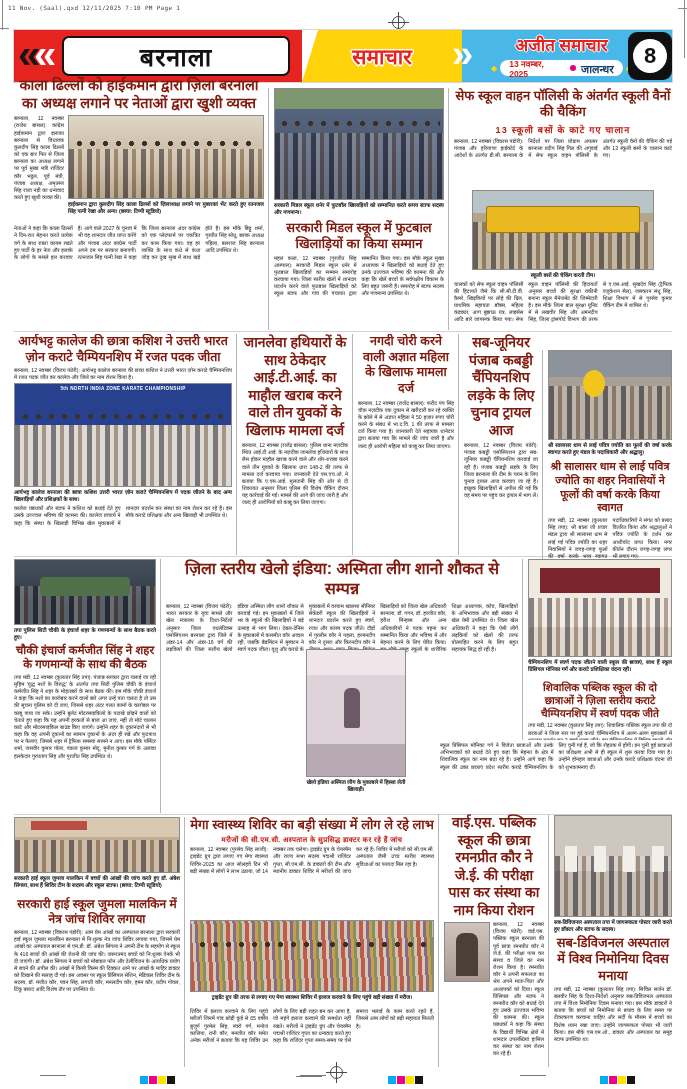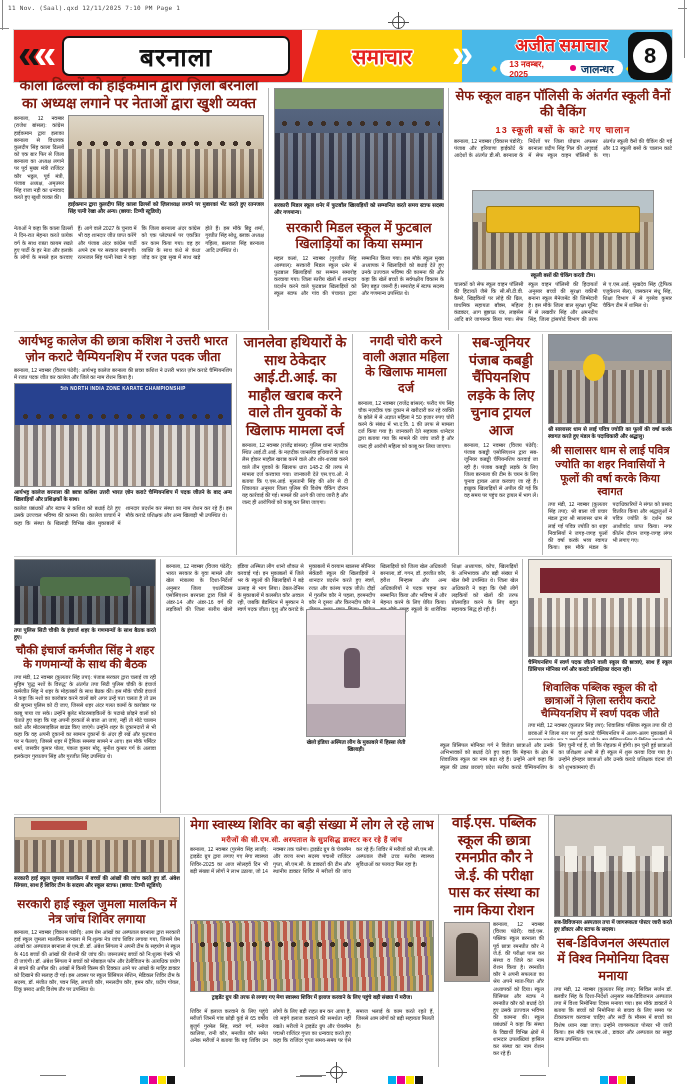--- a/index.html
+++ b/index.html
@@ -192,35 +192,36 @@
   <div class="article vr" style="left:458px; top:334px; width:80px; height:221px;">
     <h2 class="hl h10">सब-जूनियर पंजाब कबड्डी चैंपियनशिप लड़के के लिए चुनाव ट्रायल आज</h2>
     <div class="body-txt mt3" style="height:150px;">बरनाला, 12 नवम्बर (विजय पंढेरी): पंजाब कबड्डी एसोसिएशन द्वारा सब-जूनियर कबड्डी चैंपियनशिप करवाई जा रही है। पंजाब कबड्डी लड़के के लिए जिला बरनाला की टीम के चयन के लिए चुनाव ट्रायल आज करवाए जा रहे हैं। इच्छुक खिलाड़ियों से अपील की गई कि वह समय पर पहुंच कर ट्रायल में भाग लें।</div>
   </div>
 
   <div class="article vr" style="left:352px; top:334px; width:102px; height:221px;">
     <h2 class="hl h125">नगदी चोरी करने वाली अज्ञात महिला के खिलाफ मामला दर्ज</h2>
     <div class="body-txt mt3" style="height:150px;">बरनाला, 12 नवम्बर (राजेंद्र बांसल): फरीद पंप सिंह चौक नज़दीक एक दुकान से खरीदारी कर रहे व्यक्ति के झोले में से अज्ञात महिला ने 50 हजार रुपए चोरी करने के संबंध में भा.द.वि. 1 की तरफ से मामला दर्ज किया गया है। जानकारी देते सहायक थानेदार द्वारा बताया गया कि मामले की जांच जारी है और जल्द ही आरोपी महिला को काबू कर लिया जाएगा।</div>
   </div>
 
-  <div class="article vr" style="left:542px; top:334px; width:130px; height:221px;">
+  <div class="article vr" style="left:542px; top:350px; width:130px; height:221px;">
     <div class="photo ph-b5 people heads" style="height:90px;"></div>
     <div class="caption" style="height:16px;">श्री सालासर धाम से लाई पवित्र ज्योति का फूलों की वर्षा करके स्वागत करते हुए मंडल के पदाधिकारी और श्रद्धालु।</div>
     <h2 class="hl h11 mt2">श्री सालासर धाम से लाई पवित्र ज्योति का शहर निवासियों ने फूलों की वर्षा करके किया स्वागत</h2>
     <div class="body-txt cols-2 mt2" style="height:70px;">तपा मंडी, 12 नवम्बर (कुलतार सिंह तपा): श्री बाला जी प्रचार मंडल द्वारा श्री सालासर धाम से लाई गई पवित्र ज्योति का शहर निवासियों ने जगह-जगह फूलों की वर्षा करके भव्य स्वागत किया। इस मौके मंडल के पदाधिकारियों ने संगत को प्रसाद वितरित किया और श्रद्धालुओं ने पवित्र ज्योति के दर्शन कर आशीर्वाद प्राप्त किया। नगर कीर्तन दौरान जगह-जगह लंगर भी लगाए गए।</div>
   </div>
 
   <div class="article" style="left:14px; top:559px; width:142px; height:254px;">
     <div class="photo ph-c1 people heads" style="height:66px;"></div>
     <div class="caption" style="height:14px;">तपा पुलिस सिटी चौकी के इंचार्ज शहर के गणमान्यों के साथ बैठक करते हुए।</div>
     <h2 class="hl h115 mt2">चौकी इंचार्ज कर्मजीत सिंह ने शहर के गणमान्यों के साथ की बैठक</h2>
     <div class="body-txt mt2" style="height:130px;">तपा मंडी, 12 नवम्बर (कुलतार सिंह तपा): पंजाब सरकार द्वारा चलाई जा रही मुहिम 'युद्ध नशों के विरुद्ध' के अंतर्गत तपा सिटी पुलिस चौकी के इंचार्ज कर्मजीत सिंह ने शहर के मोहतबरों के साथ बैठक की। इस मौके चौकी इंचार्ज ने कहा कि नशों का कारोबार करने वालों बारे अगर उन्हें पता चलता है तो उस की सूचना पुलिस को दी जाए, जिससे शहर अंदर गलत कामों के कारोबार पर काबू पाया जा सके। उन्होंने बुलेट मोटरसाइकिलों के पटाखे छोड़ने वालों को चेताते हुए कहा कि यह अपनी हरकतों से बाज आ जाएं, नहीं तो मोटे चालान काटे और मोटरसाइकिल बाउंड किए जाएंगे। उन्होंने शहर के दुकानदारों से भी कहा कि वह अपनी दुकानों का सामान दुकानों के अंदर ही रखें और फुटपाथ पर न फैलाएं, जिससे शहर में ट्रैफिक समस्या सामने न आए। इस मौके पर्मिंदर शर्मा, जसवीर कुमार पोला, पंकज कुमार मोदू, मुनीश कुमार गर्ग के अलावा हलकेदार गुरप्रताप सिंह और गुरजीत सिंह उपस्थित थे।</div>
   </div>
 
   <div class="article vr" style="left:160px; top:559px; width:358px; height:254px;">
+    <h2 class="hl h16">ज़िला स्तरीय खेलो इंडिया: अस्मिता लीग शानो शौकत से सम्पन्न</h2>
     <div style="position:relative; margin-top:4px; height:226px;">
       <div class="body-txt cols-5" style="height:226px;">बरनाला, 12 नवम्बर (विजय पंढेरी): भारत सरकार के युवा मामले और खेल मंत्रालय के दिशा-निर्देशों अनुसार जिला एथलेटिक्स एसोसिएशन बरनाला द्वारा जिले में अंडर-14 और अंडर-16 वर्ग की लड़कियों की जिला स्तरीय खेलो इंडिया अस्मिता लीग शानो शौकत से करवाई गई। इन मुकाबलों में जिले भर के स्कूलों की खिलाड़ियों ने बड़े उत्साह से भाग लिया। टेबल-टेनिस के मुकाबलों में कलसीत कौर अव्वल रही, जबकि बैडमिंटन में मुस्कान ने स्वर्ण पदक जीता। वूशु और कराटे के मुकाबलों में वरयाम खालसा सीनियर सेकेंडरी स्कूल की खिलाड़ियों ने शानदार प्रदर्शन करते हुए स्वर्ण, रजत और कांस्य पदक जीते। दौड़ों में गुरलीन कौर ने पहला, हरमनदीप कौर ने दूसरा और किरनदीप कौर ने तीसरा स्थान प्राप्त किया। विजेता खिलाड़ियों को जिला खेल अधिकारी बरनाला, डॉ. गगन, डॉ. हरजीत कौर, हरीश मिन्हास और अन्य अधिकारियों ने पदक पहना कर सम्मानित किया और भविष्य में और मेहनत करने के लिए प्रेरित किया। इस मौके समूह स्कूलों के शारीरिक शिक्षा अध्यापक, कोच, खिलाड़ियों के अभिभावक और बड़ी संख्या में खेल प्रेमी उपस्थित थे। जिला खेल अधिकारी ने कहा कि ऐसी लीगें लड़कियों को खेलों की तरफ प्रोत्साहित करने के लिए बहुत सहायक सिद्ध हो रही हैं।</div>
       <div style="position:absolute; left:140px; top:46px; width:100px; background:#fff;">
         <div class="photo ph-c2" style="height:128px;"></div>
         <div class="caption center" style="height:14px;">खेलो इंडिया अस्मिता लीग के मुकाबले में हिस्सा लेती खिलाड़ी।</div>
       </div>
     </div>
   </div>
 
   <div class="article vr" style="left:522px; top:559px; width:150px; height:181px;">

